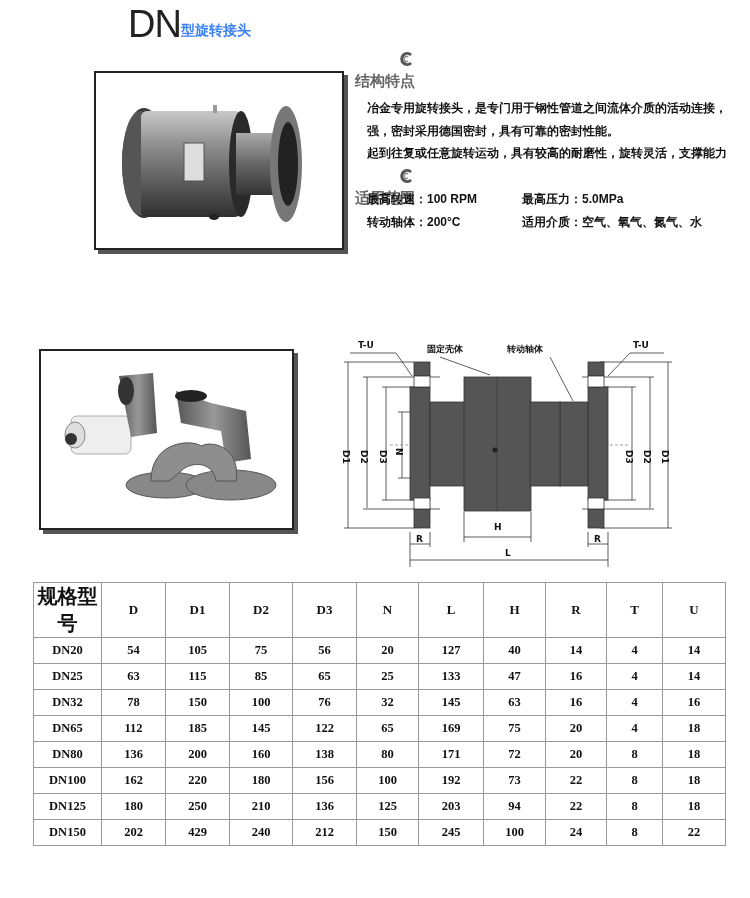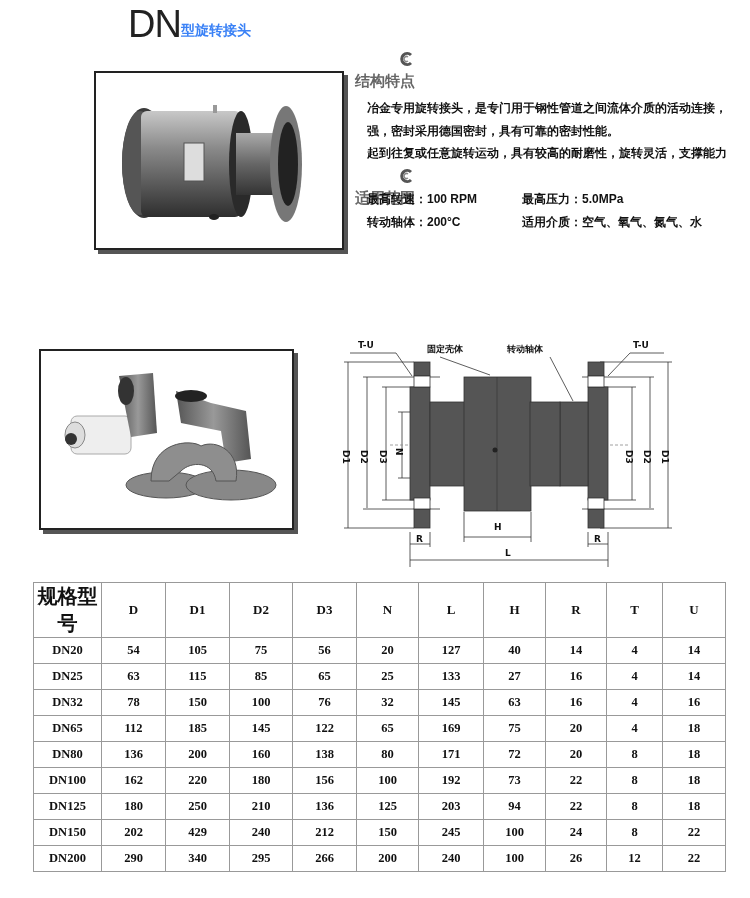--- a/index.html
+++ b/index.html
@@ -266,21 +266,21 @@
         <td>14</td>
       </tr>
       <tr>
         <td>DN25</td>
         <td>63</td>
         <td>115</td>
         <td>85</td>
         <td>65</td>
         <td>25</td>
         <td>133</td>
-        <td>27</td>
+        <td>47</td>
         <td>16</td>
         <td>4</td>
         <td>14</td>
       </tr>
       <tr>
         <td>DN32</td>
         <td>78</td>
         <td>150</td>
         <td>100</td>
         <td>76</td>
@@ -349,27 +349,14 @@
         <td>429</td>
         <td>240</td>
         <td>212</td>
         <td>150</td>
         <td>245</td>
         <td>100</td>
         <td>24</td>
         <td>8</td>
         <td>22</td>
       </tr>
-      <tr>
-        <td>DN200</td>
-        <td>290</td>
-        <td>340</td>
-        <td>295</td>
-        <td>266</td>
-        <td>200</td>
-        <td>240</td>
-        <td>100</td>
-        <td>26</td>
-        <td>12</td>
-        <td>22</td>
-      </tr>
     </tbody>
 </table>
 
 </body></html>

